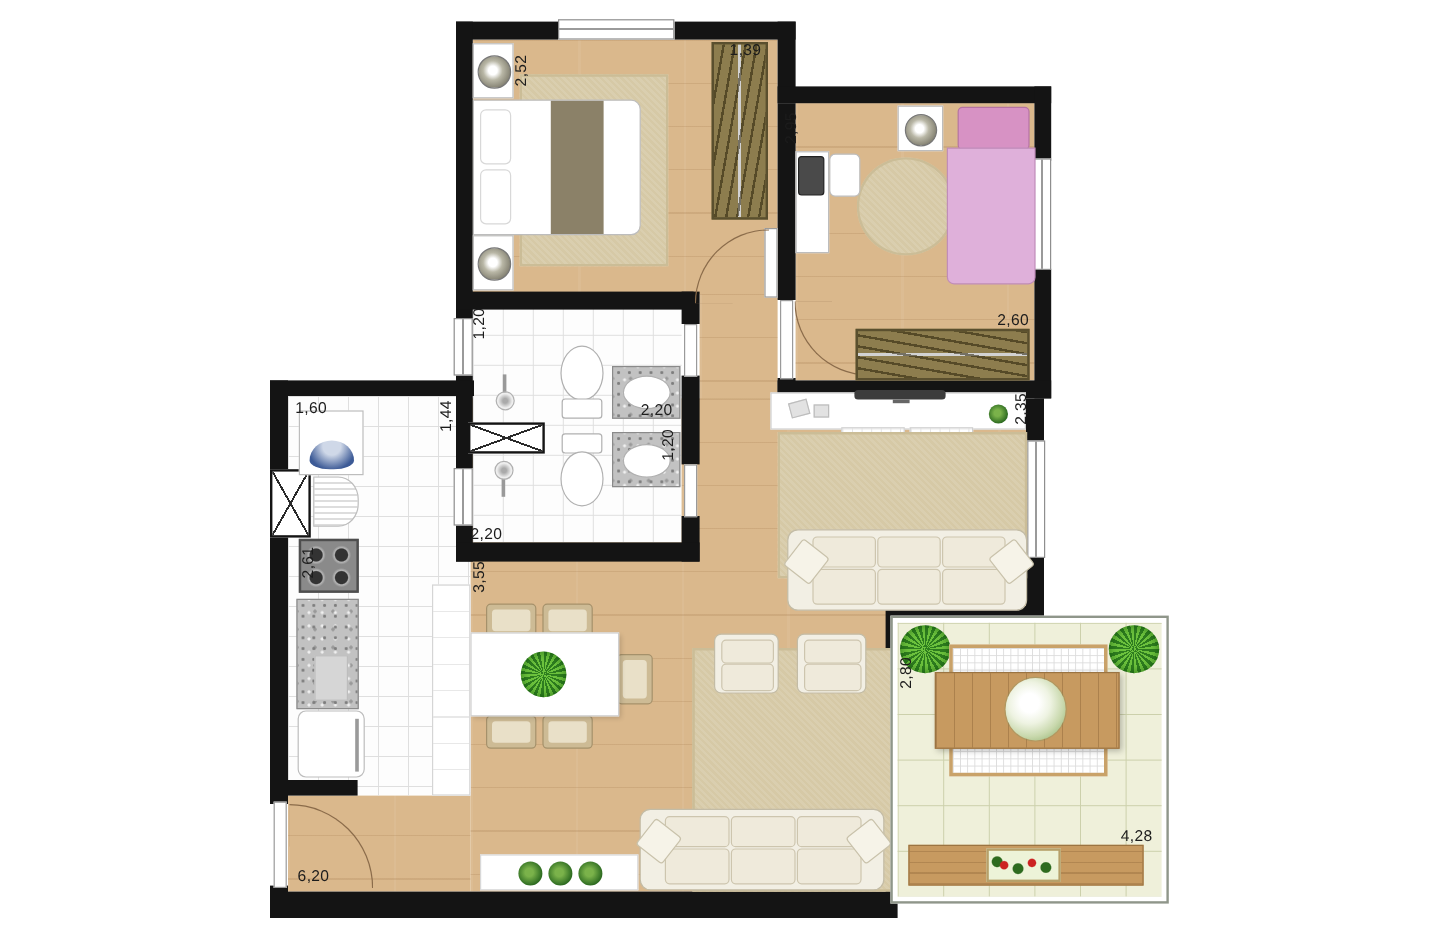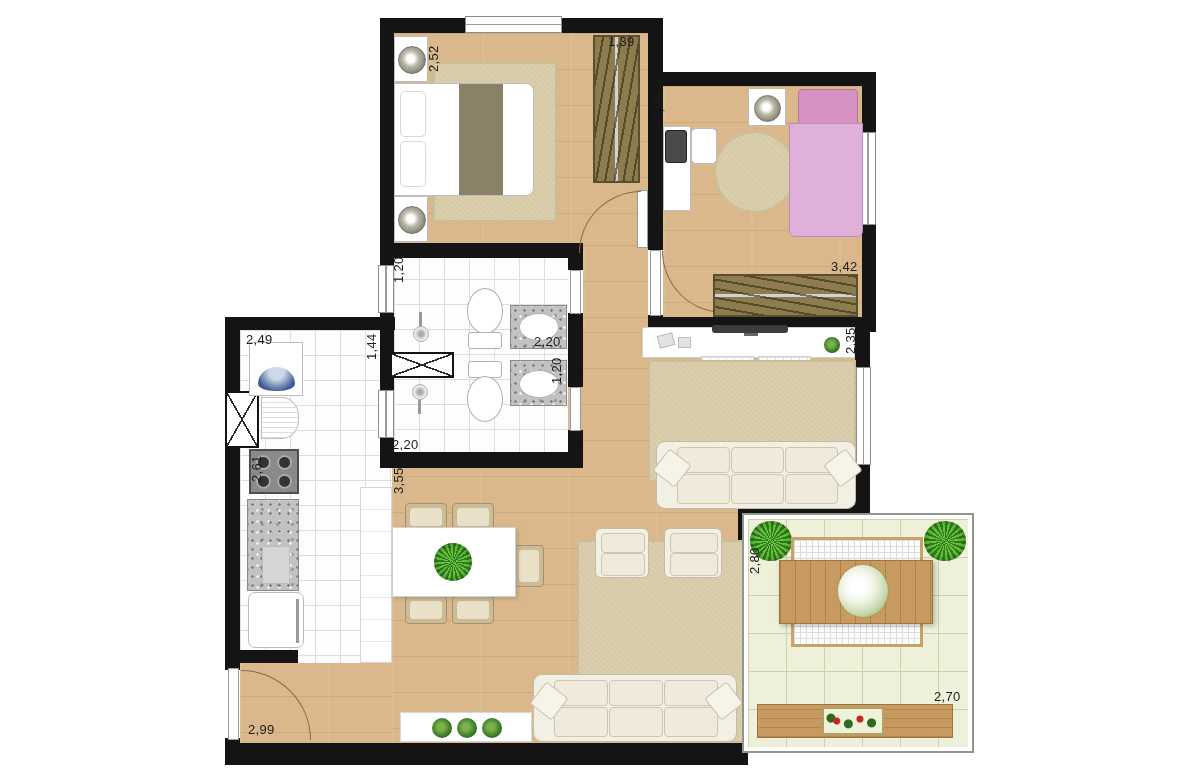--- a/index.html
+++ b/index.html
@@ -255,27 +255,27 @@
   <div class="benchm" style="left:791px;top:537px;width:132px;height:30px"></div>
   <div class="benchm" style="left:791px;top:617px;width:132px;height:30px"></div>
   <div class="woodf" style="left:779px;top:560px;width:154px;height:64px;box-shadow:2px 2px 5px rgba(0,0,0,.25)"></div>
   <div class="bouquet" style="left:838px;top:565px;width:50px;height:52px"></div>
   <div class="woodf" style="left:757px;top:704px;width:196px;height:34px;background-image:repeating-linear-gradient(0deg, rgba(90,55,20,.2) 0 1px, transparent 1px 9px)"></div>
   <div class="flowerbox" style="left:822px;top:707px;width:62px;height:28px"></div>
 
   <div class="dim dim-v" style="left:426px;top:72px;width:40px">2,52</div>
   <div class="dim" style="left:608px;top:34px">1,39</div>
   <div class="dim dim-v" style="left:651px;top:120px;width:34px">2,95</div>
-  <div class="dim" style="left:831px;top:259px">3,42</div>
+  <div class="dim" style="left:831px;top:259px">2,60</div>
   <div class="dim dim-v" style="left:391px;top:283px;width:30px">1,20</div>
   <div class="dim" style="left:534px;top:334px">2,20</div>
   <div class="dim dim-v" style="left:549px;top:384px;width:32px">1,20</div>
   <div class="dim" style="left:392px;top:437px">2,20</div>
   <div class="dim dim-v" style="left:364px;top:360px;width:32px">1,44</div>
   <div class="dim dim-v" style="left:391px;top:494px;width:36px">3,55</div>
-  <div class="dim" style="left:246px;top:332px">2,49</div>
+  <div class="dim" style="left:246px;top:332px">1,60</div>
   <div class="dim dim-v" style="left:249px;top:482px;width:32px">2,61</div>
-  <div class="dim" style="left:248px;top:722px">2,99</div>
+  <div class="dim" style="left:248px;top:722px">6,20</div>
   <div class="dim dim-v" style="left:843px;top:354px;width:28px">2,35</div>
   <div class="dim dim-v" style="left:747px;top:574px;width:36px">2,80</div>
-  <div class="dim" style="left:934px;top:689px">2,70</div>
+  <div class="dim" style="left:934px;top:689px">4,28</div>
 
 </div>
 
 </body></html>

